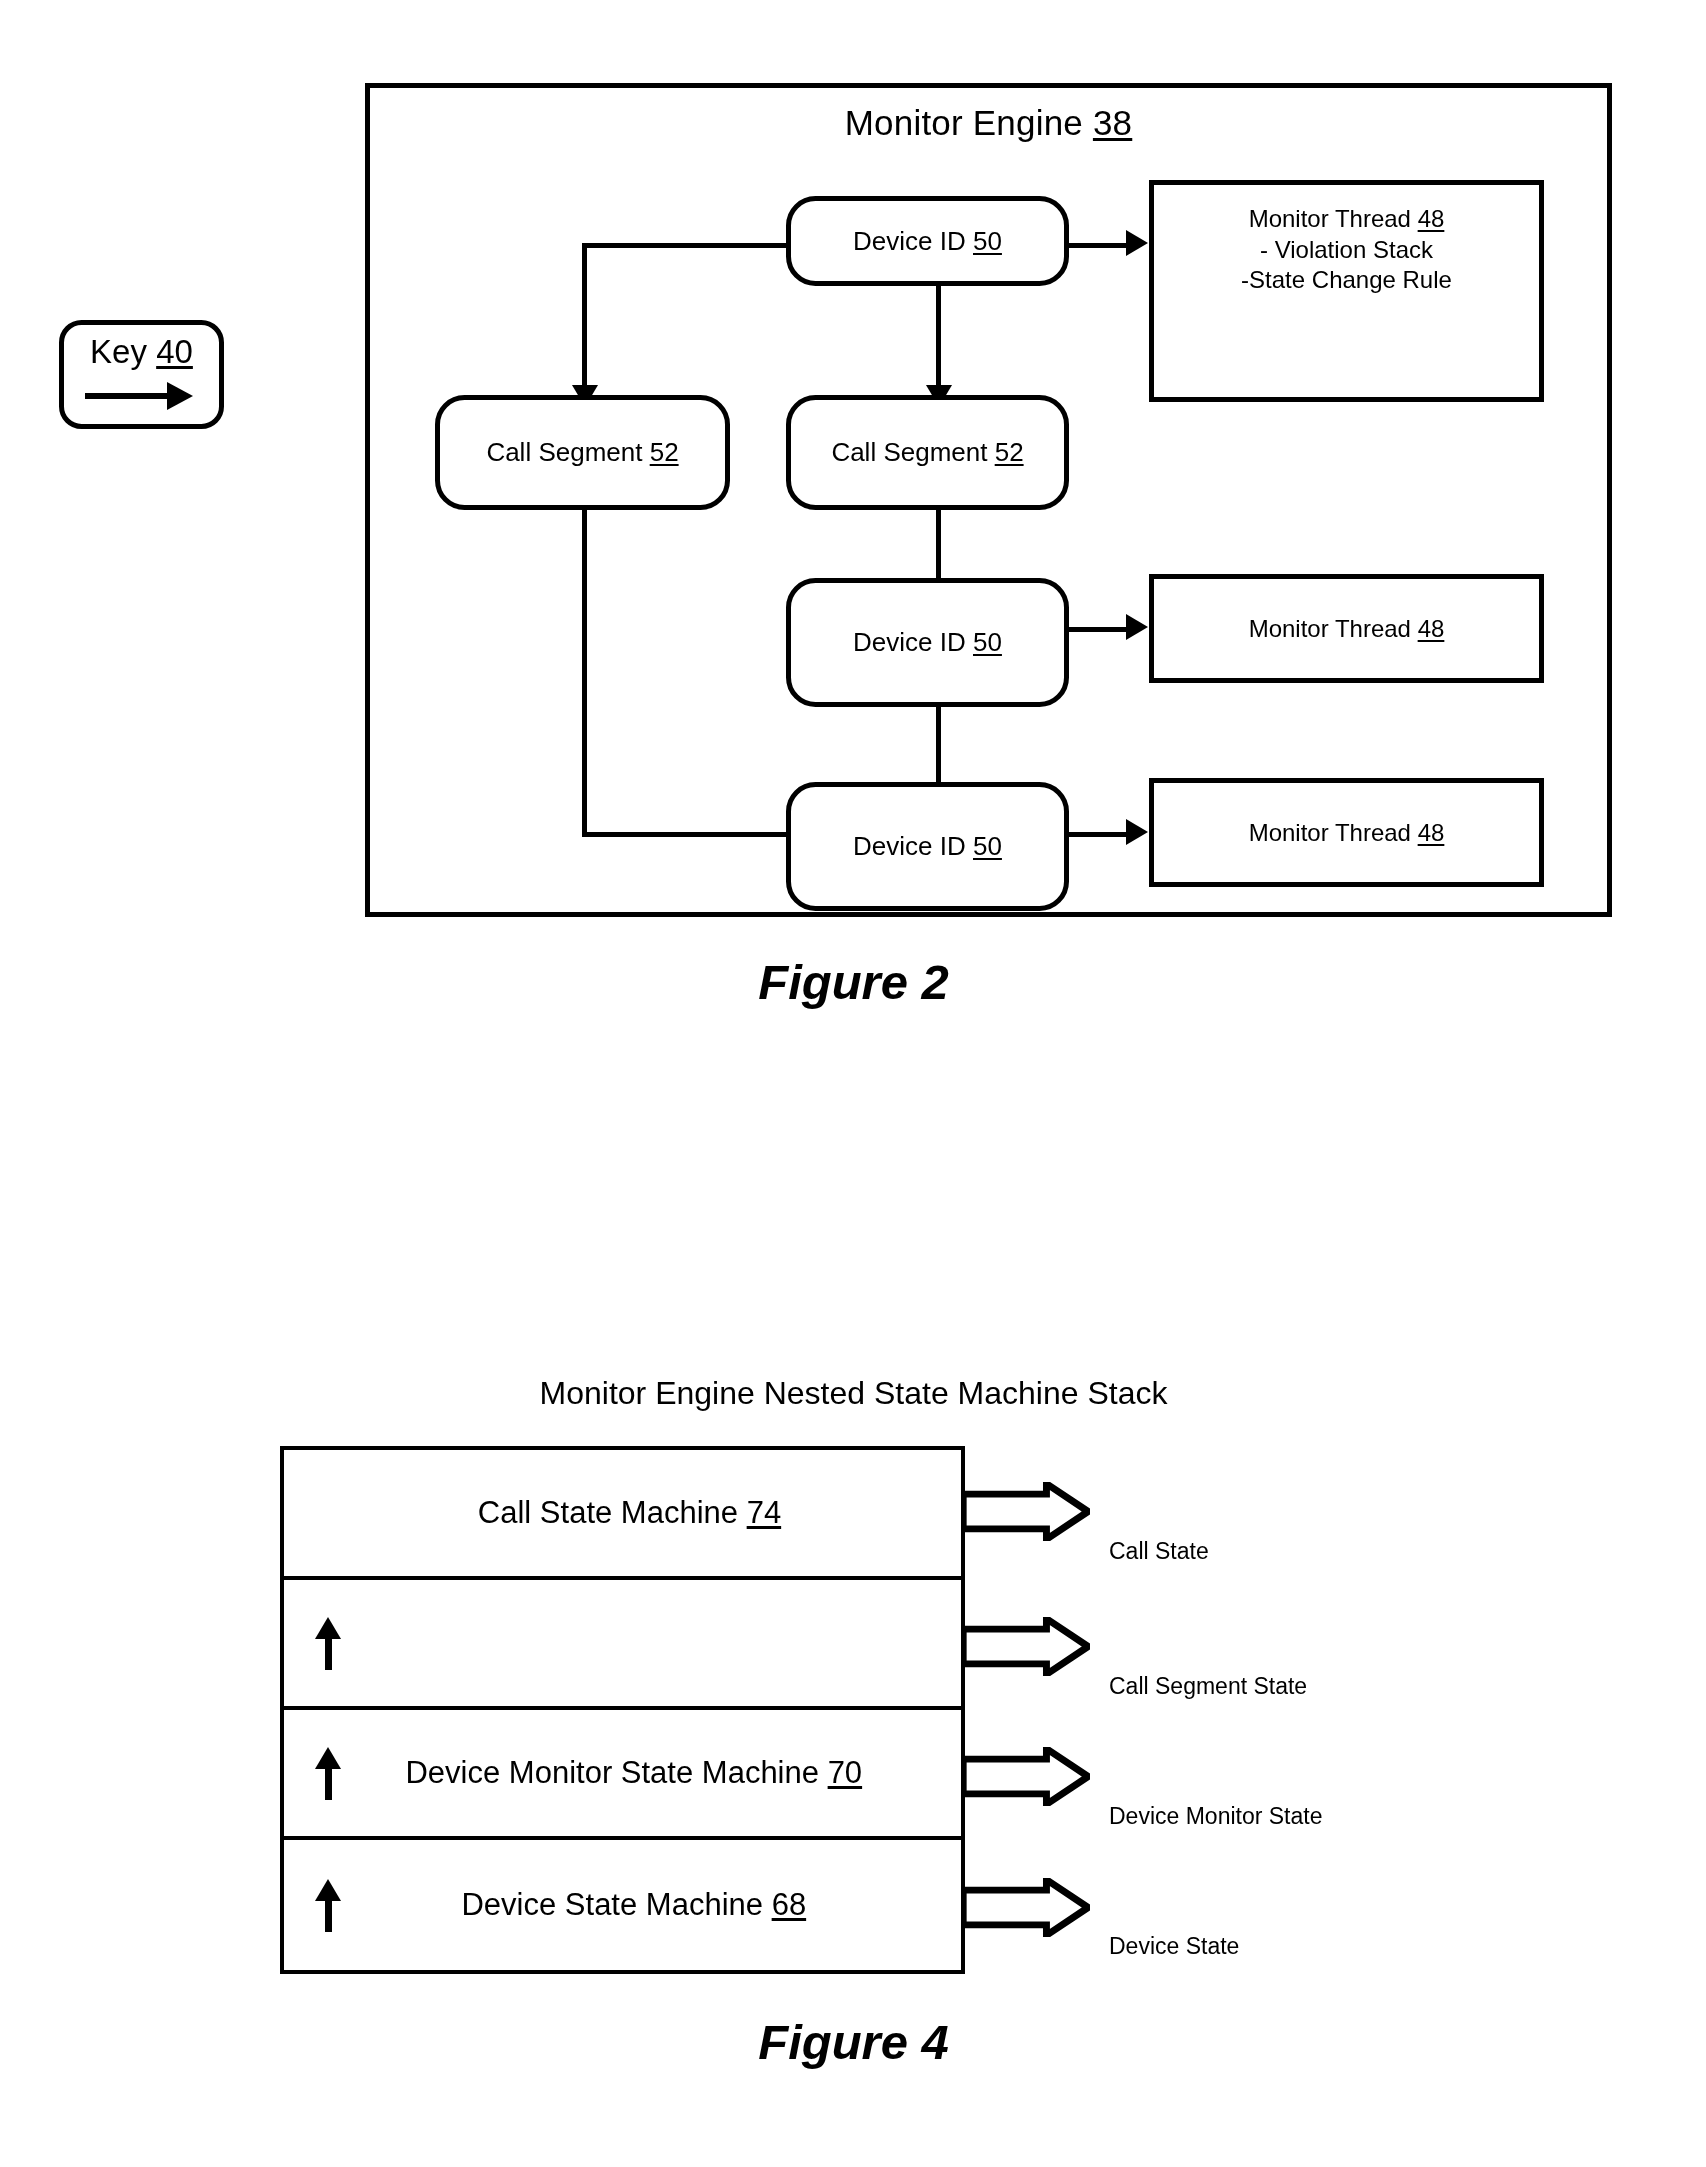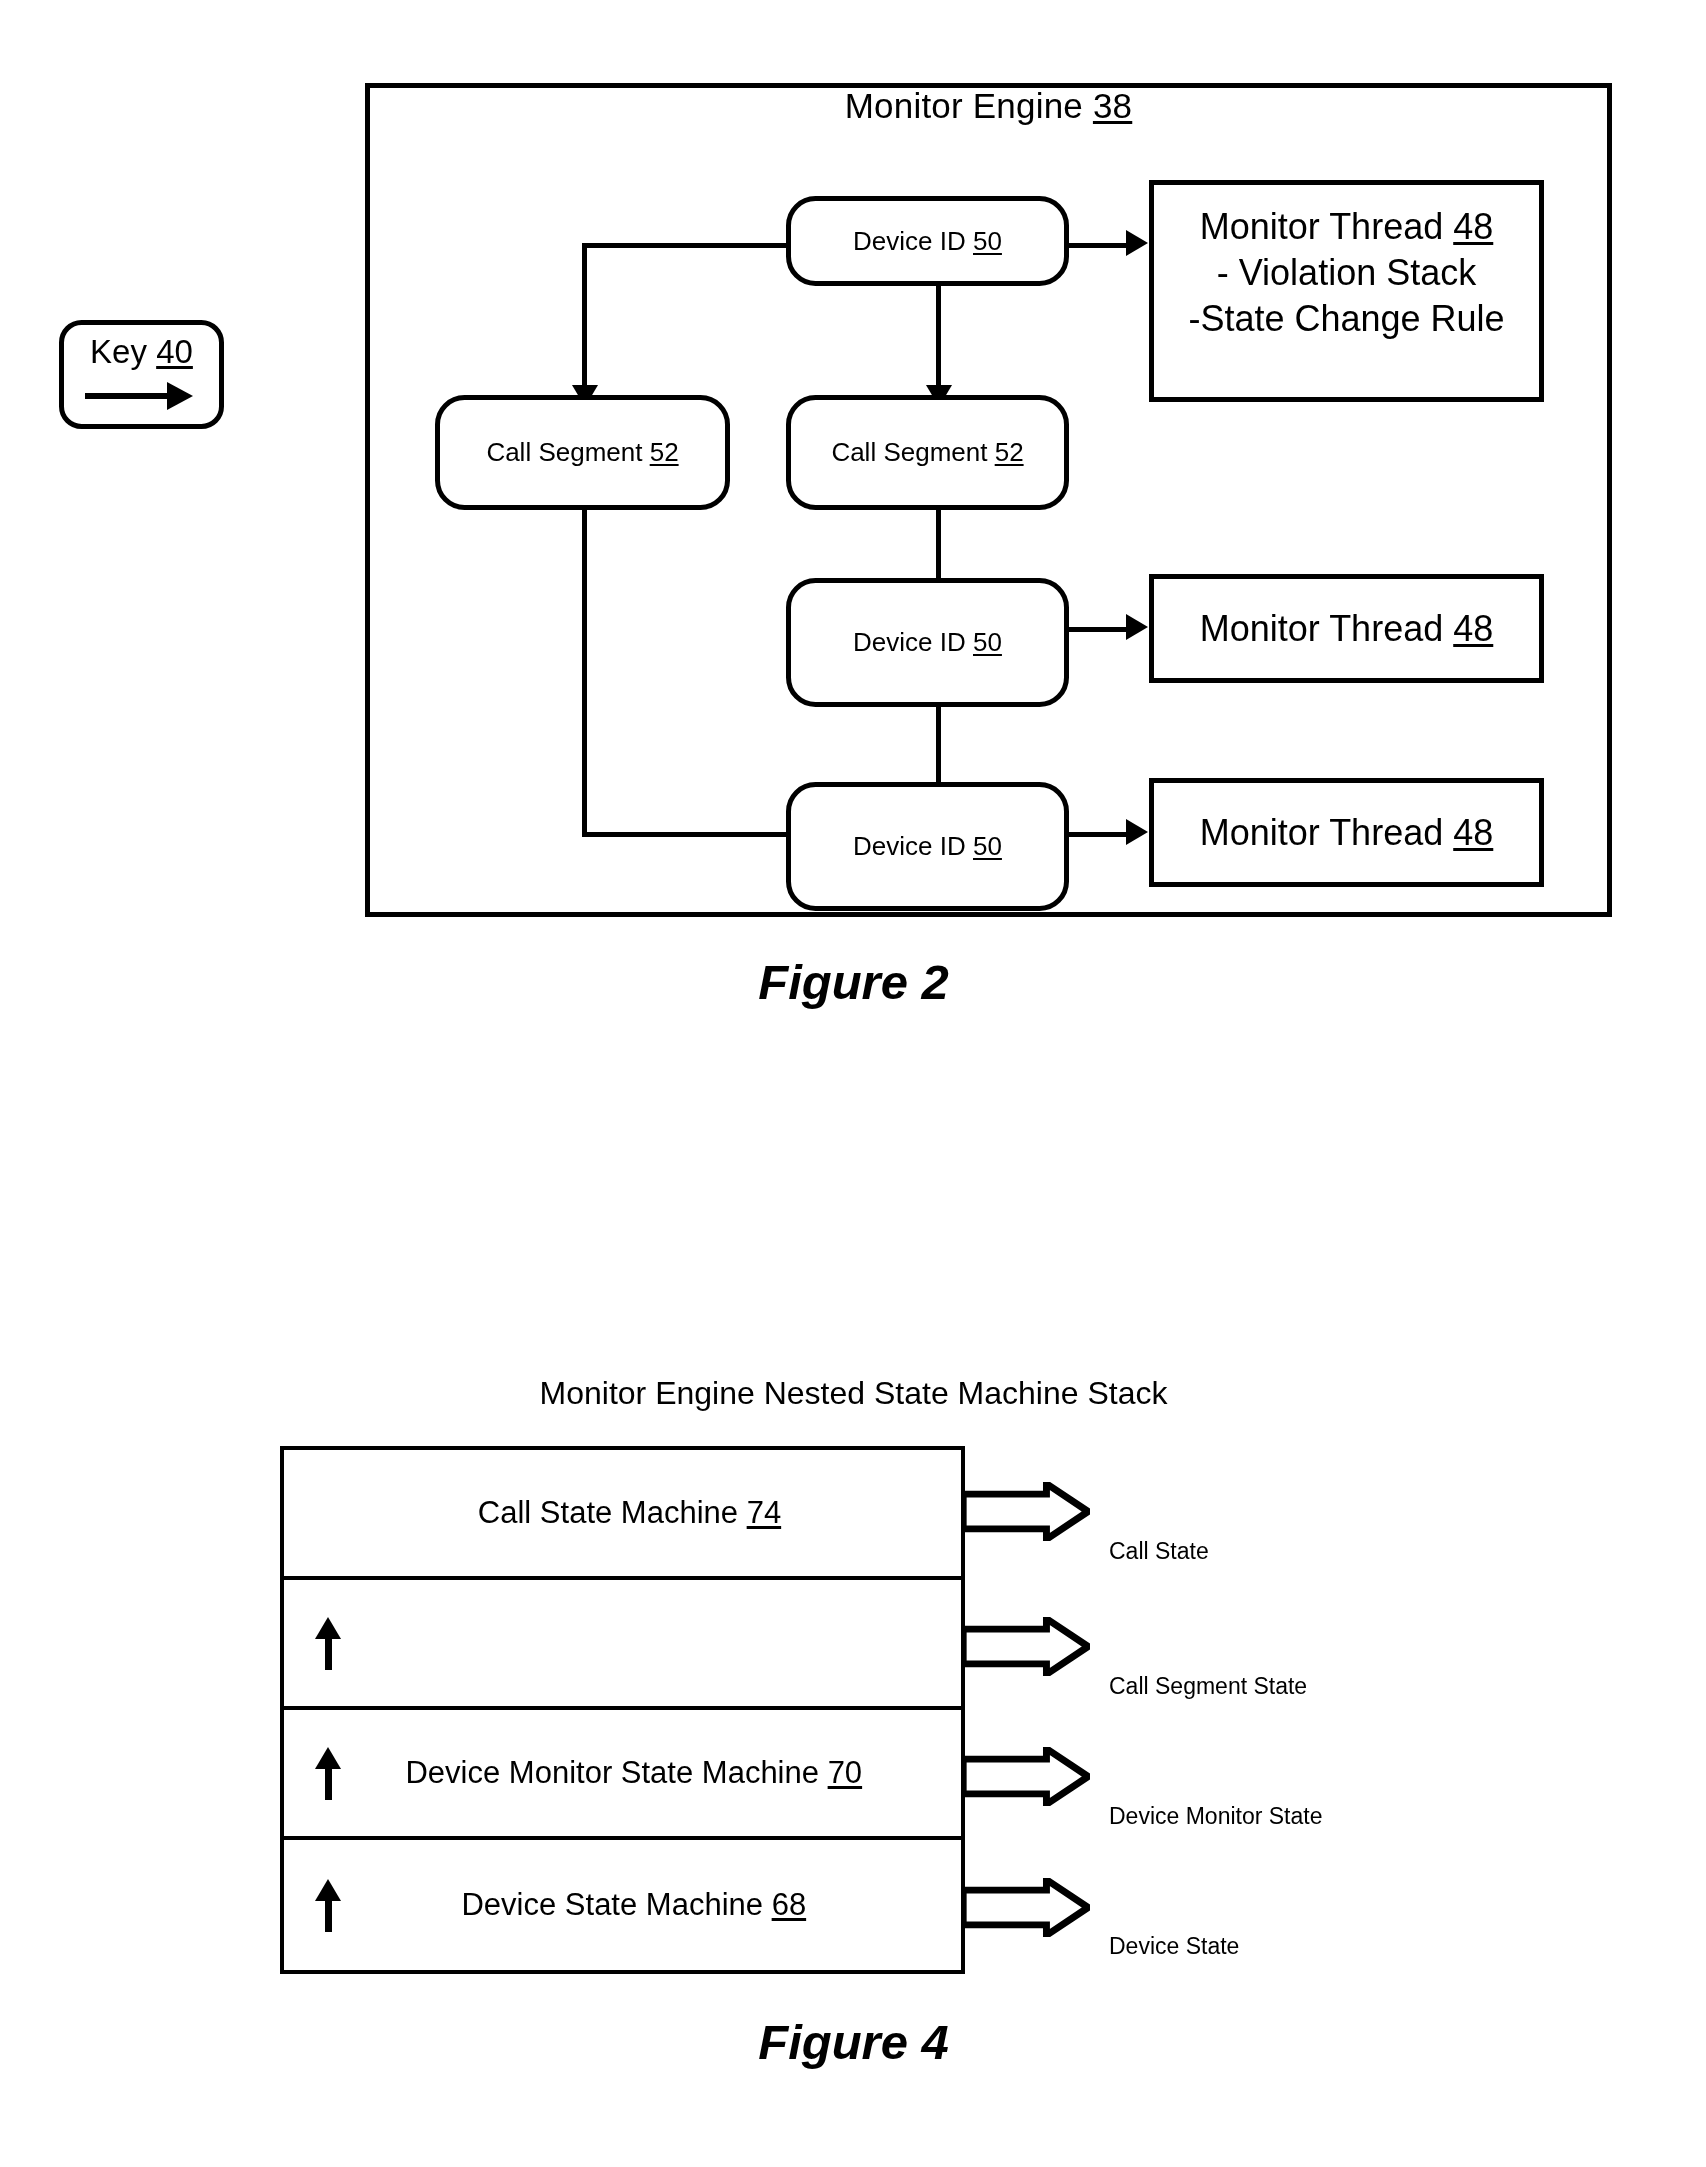--- a/index.html
+++ b/index.html
@@ -34,21 +34,21 @@
   #fig2-outer-box {
     position: absolute;
     left: 365px; top: 83px;
     width: 1247px; height: 834px;
     border: 5.2px solid #000;
     box-sizing: border-box;
     background: #fff;
   }
   #fig2-engine-title {
     position: absolute;
-    left: 365px; top: 86px;
+    left: 365px; top: 103px;
     width: 1247px;
     text-align: center;
     font-size: 35px;
     letter-spacing: 0.2px;
   }
 
   
   .node-round {
     position: absolute;
     border: 5.2px solid #000;
@@ -57,21 +57,21 @@
     background: #fff;
     font-size: 26px;
     z-index: 4;
   }
   
   .node-rect {
     position: absolute;
     border: 5.2px solid #000;
     box-sizing: border-box;
     background: #fff;
-    font-size: 36px;
+    font-size: 24px;
     z-index: 4;
   }
   .node-rect.multiline {
     display: block;
     padding-top: 19px;
   }
   .node-rect.multiline .line {
     text-align: center;
     line-height: 1.28;
   }

